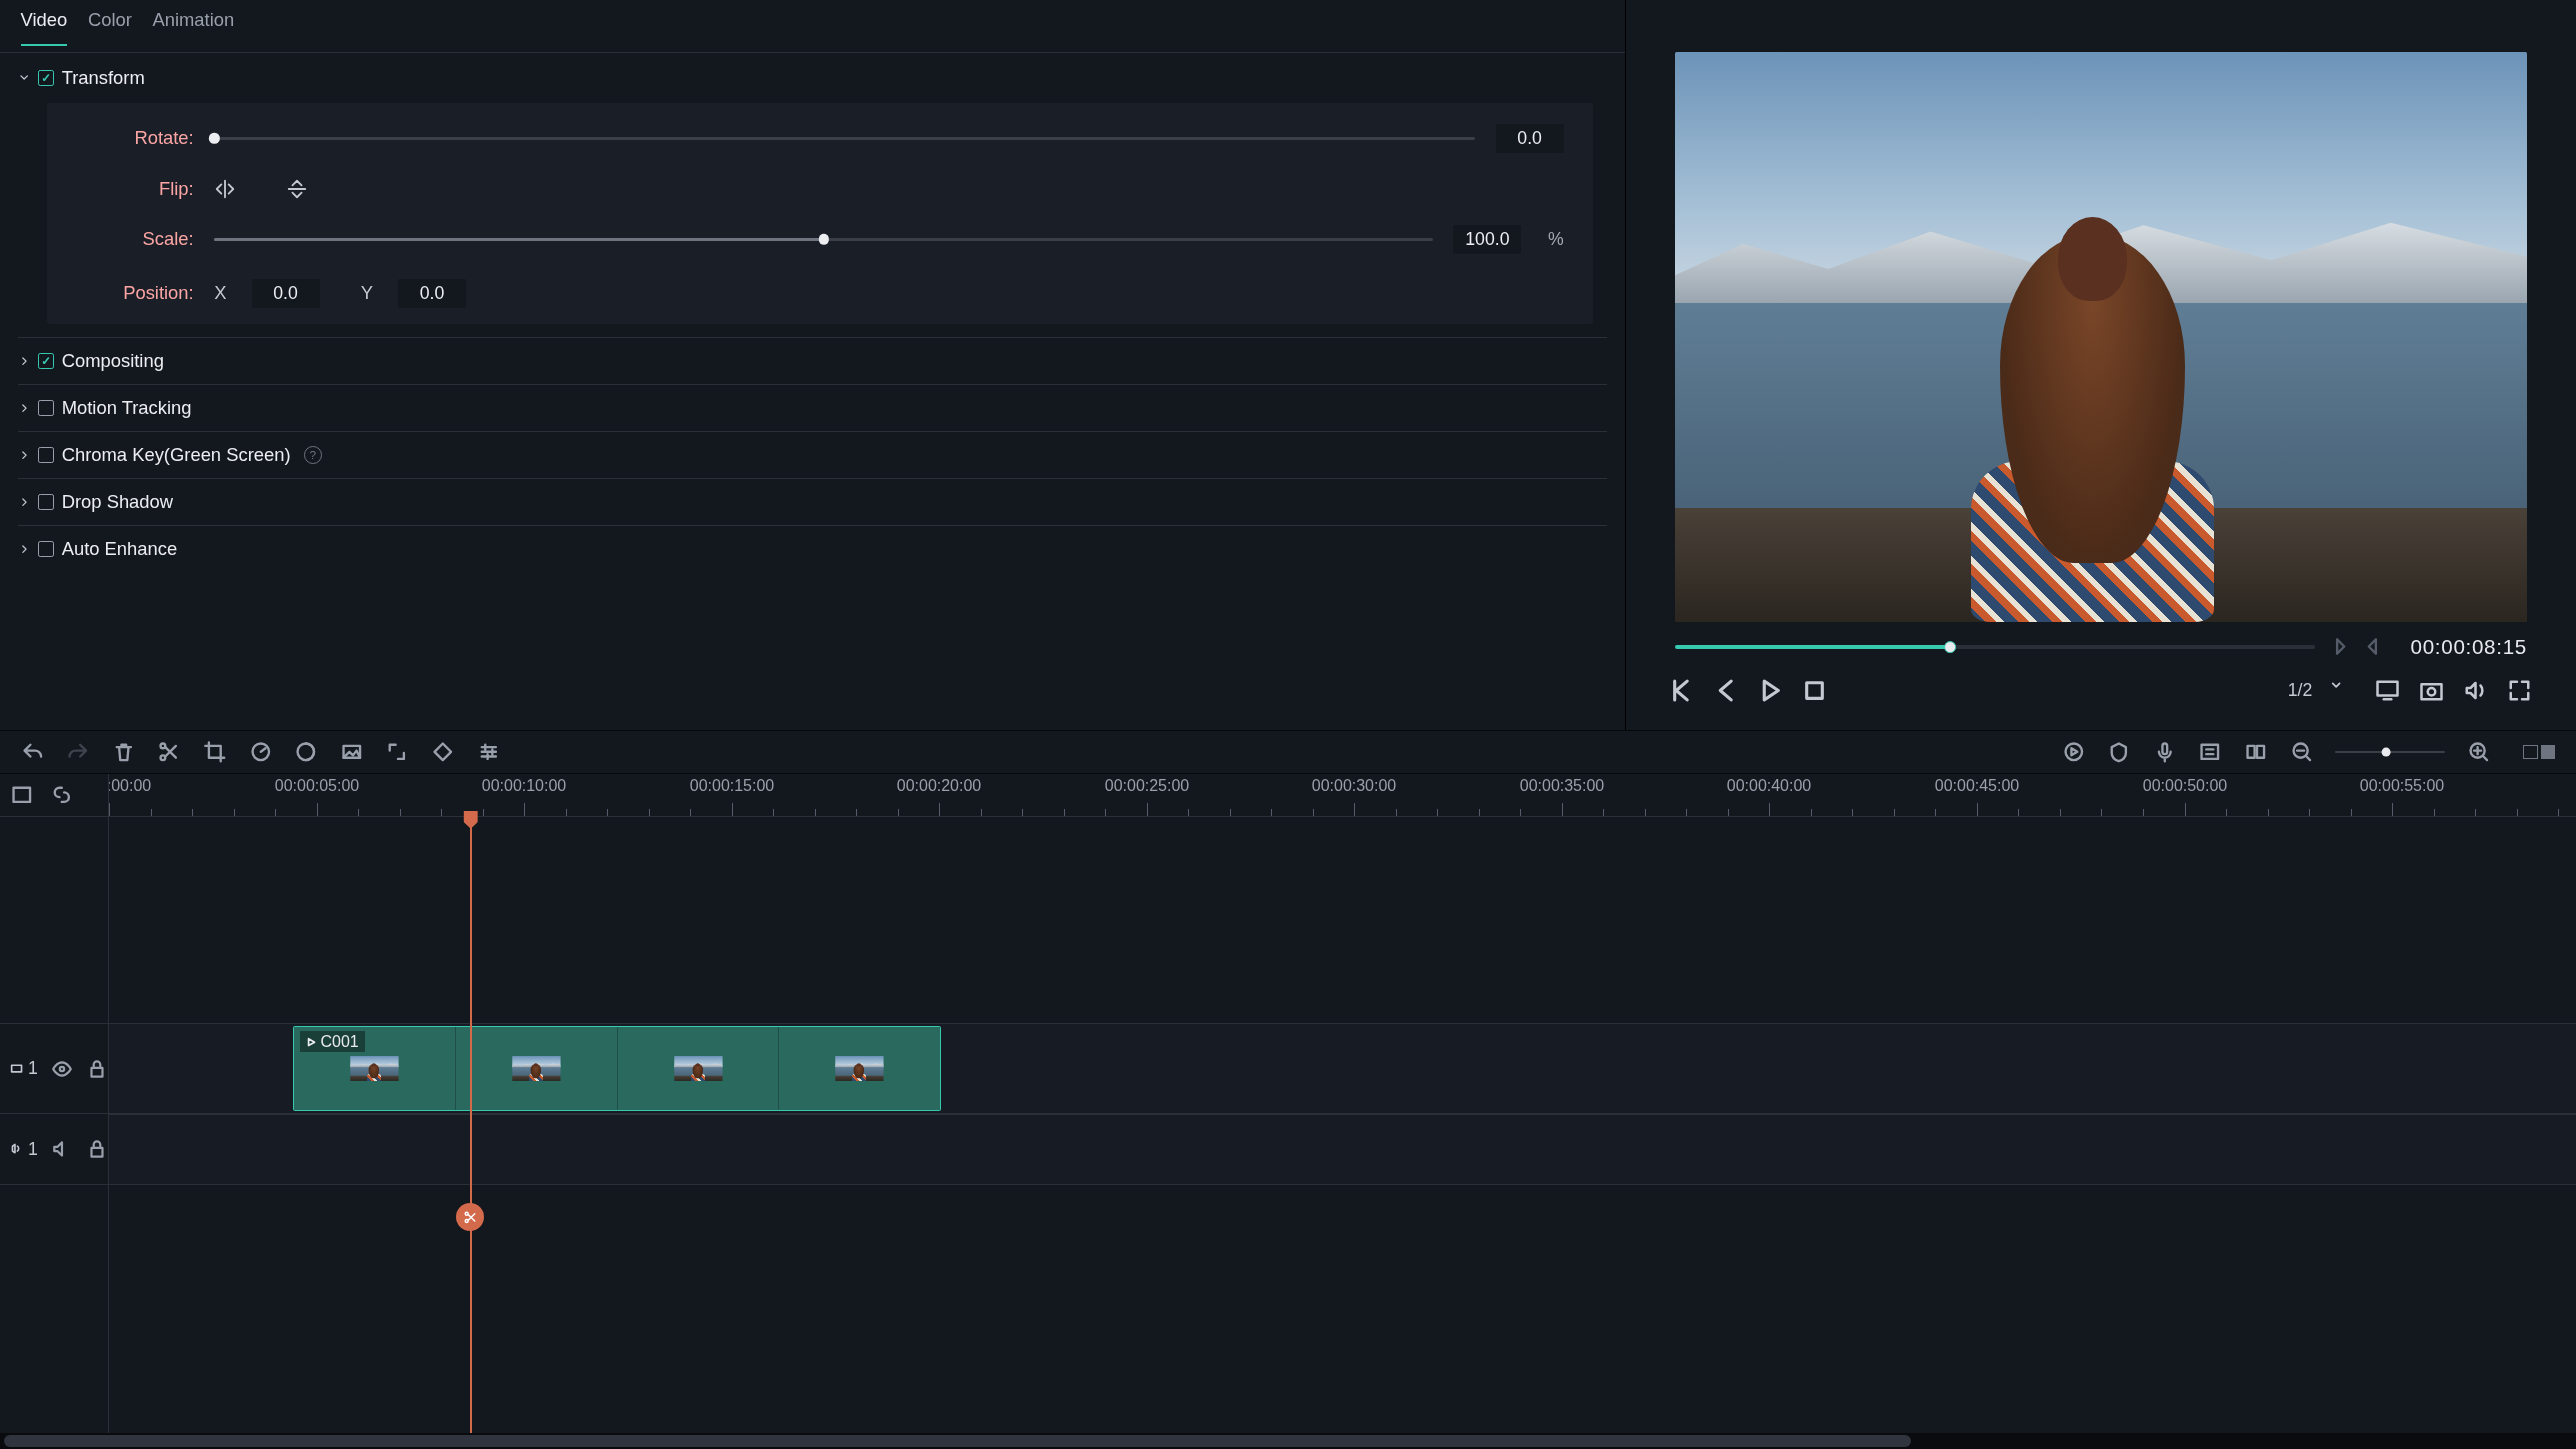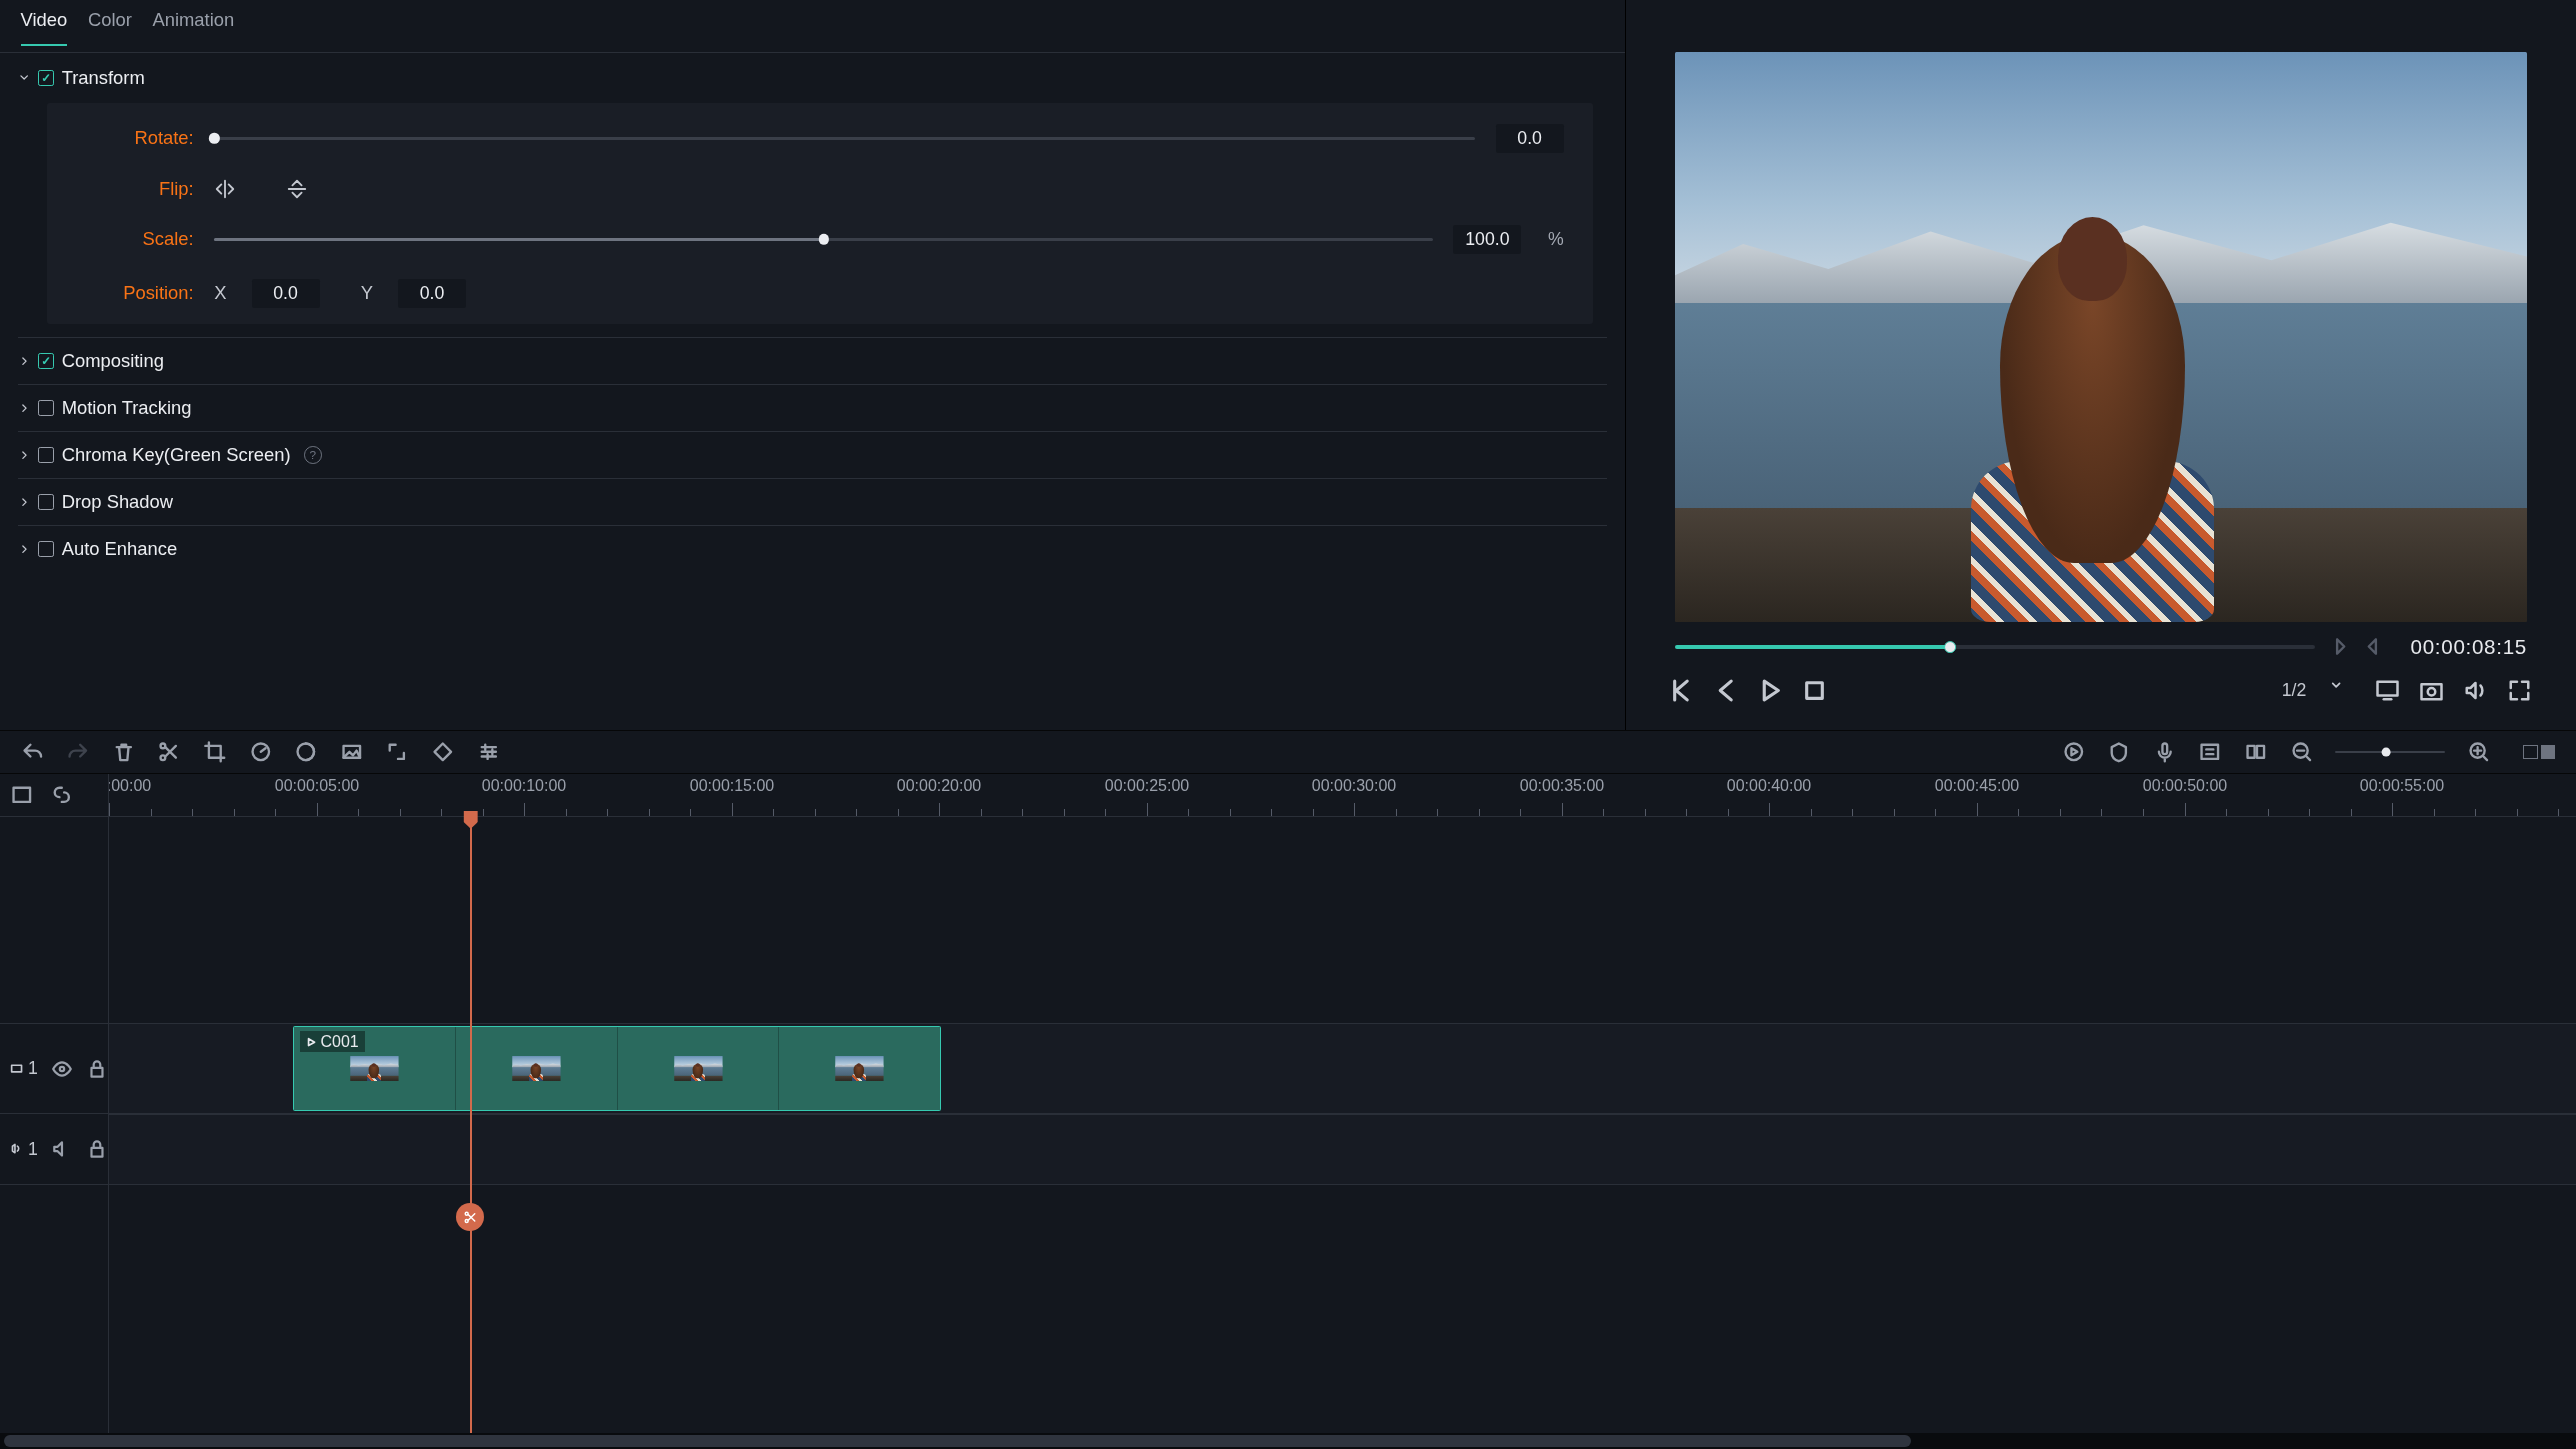--- a/index.html
+++ b/index.html
@@ -19,21 +19,21 @@
   .caret { width: 13.2px; height: 13.2px; display: inline-flex; align-items: center; justify-content: center; color: #c4c8d0; }
   .caret svg { width: 10.3px; height: 10.3px; }
   .chk { width: 16px; height: 16px; border: 1.5px solid #9aa0ab; border-radius: 2.2px; display: inline-flex; align-items: center; justify-content: center; }
   .chk.on { border-color: #36c9b0; }
   .chk.on::after { content: "✓"; color: #36c9b0; font-size: 11.8px; font-weight: bold; }
   .section-title { font-size: 18.4px; color: #eceef2; }
   .help { width: 17.7px; height: 17.7px; border: 1.5px solid #6e7480; border-radius: 50%; display: inline-flex; align-items: center; justify-content: center; color: #6e7480; font-size: 11.8px; margin-left: 5.9px; }
 
   .transform-body { background: #1a1e26; border-radius: 2.9px; margin: 2.9px 14.7px 13.2px 29px; padding: 20.6px 29px 16px 29px; display: flex; flex-direction: column; gap: 25px; }
   .row { display: flex; align-items: center; gap: 20.6px; }
-  .row-lbl { width: 118px; text-align: right; font-size: 18.4px; color: #f97316; }
+  .row-lbl { width: 118px; text-align: right; font-size: 18.4px; color: #fca5a5; }
   .slider-wrap { flex: 1; display: flex; align-items: center; }
   .slider { position: relative; height: 2.9px; background: #3a3f49; border-radius: 1.5px; flex: 1; }
   .slider-fill { position: absolute; left: 0; top: 0; bottom: 0; background: #6e7480; border-radius: 1.5px; }
   .slider-thumb { position: absolute; top: 50%; width: 10.3px; height: 10.3px; background: #eceef2; border-radius: 50%; transform: translate(-50%, -50%); }
   .num-in { width: 68px; height: 29px; background: #13171e; border: none; border-radius: 2.2px; color: #eceef2; font-size: 17.7px; text-align: center; }
   .unit { font-size: 17.7px; margin-left: 5.9px; color: #a4a9b3; }
   .flip-btn { width: 22px; height: 22px; display: inline-flex; align-items: center; justify-content: center; color: #c4c8d0; cursor: pointer; }
   .xy-lbl { font-size: 18.4px; color: #c4c8d0; margin-right: 4.4px; }
 
   .props-footer { height: 41px; display: flex; align-items: center; justify-content: space-between; padding: 0 22px 13.2px; }
@@ -56,21 +56,21 @@
   .scrub-fill { position: absolute; left: 0; top: 0; bottom: 0; width: 43%; background: #36c9b0; border-radius: 2.2px; }
   .scrub-thumb { position: absolute; left: 43%; top: 50%; width: 11.8px; height: 11.8px; background: #e8eaee; border: 1.5px solid #36c9b0; border-radius: 50%; transform: translate(-50%, -50%); }
   .marker { width: 19px; height: 19px; display: inline-flex; align-items: center; justify-content: center; color: #555b68; }
   .preview-scrub-row { display: flex; align-items: center; gap: 14.7px; margin: 5.9px 49px 0; }
   .tc { font-size: 20.6px; color: #e8eaee; margin-left: 13.2px; letter-spacing: 0.7px; }
 
   .preview-ctl { height: 52px; margin: 5.9px 29px 13.2px; display: flex; align-items: center; }
   .pc-left { display: flex; gap: 19px; margin-left: 14.7px; }
   .pc-right { margin-left: auto; display: flex; align-items: center; gap: 19px; margin-right: 14.7px; }
   .pc-btn { width: 25px; height: 25px; display: inline-flex; align-items: center; justify-content: center; color: #c4c8d0; cursor: pointer; }
-  .qual { display: flex; align-items: flex-start; gap: 25px; font-size: 17.7px; color: #c4c8d0; cursor: pointer; padding-right: 14.7px; border-right: none; }
+  .qual { display: flex; align-items: flex-start; gap: 19px; font-size: 17.7px; color: #c4c8d0; cursor: pointer; padding-right: 14.7px; border-right: none; }
 
   
   .toolbar { height: 44px; display: flex; align-items: center; padding: 0 20.6px; gap: 22px; border-top: 0.7px solid #060708; border-bottom: 1.5px solid #060708; }
   .tool-btn { width: 23.6px; height: 23.6px; display: inline-flex; align-items: center; justify-content: center; color: #9aa0ab; cursor: pointer; }
   .tool-btn.dis { color: #3e434d; }
   .tool-sep { flex: 1; }
   .zoom-slider-wrap { display: flex; align-items: center; gap: 13.2px; }
   .zoom-slider { width: 110px; height: 2.9px; background: #3a3f49; border-radius: 1.5px; position: relative; }
   .zoom-thumb { position: absolute; left: 46%; top: 50%; width: 8.8px; height: 8.8px; background: #e8eaee; border-radius: 50%; transform: translate(-50%, -50%); }
   .view-boxes { display: flex; gap: 2.9px; margin-left: 10.3px; }

